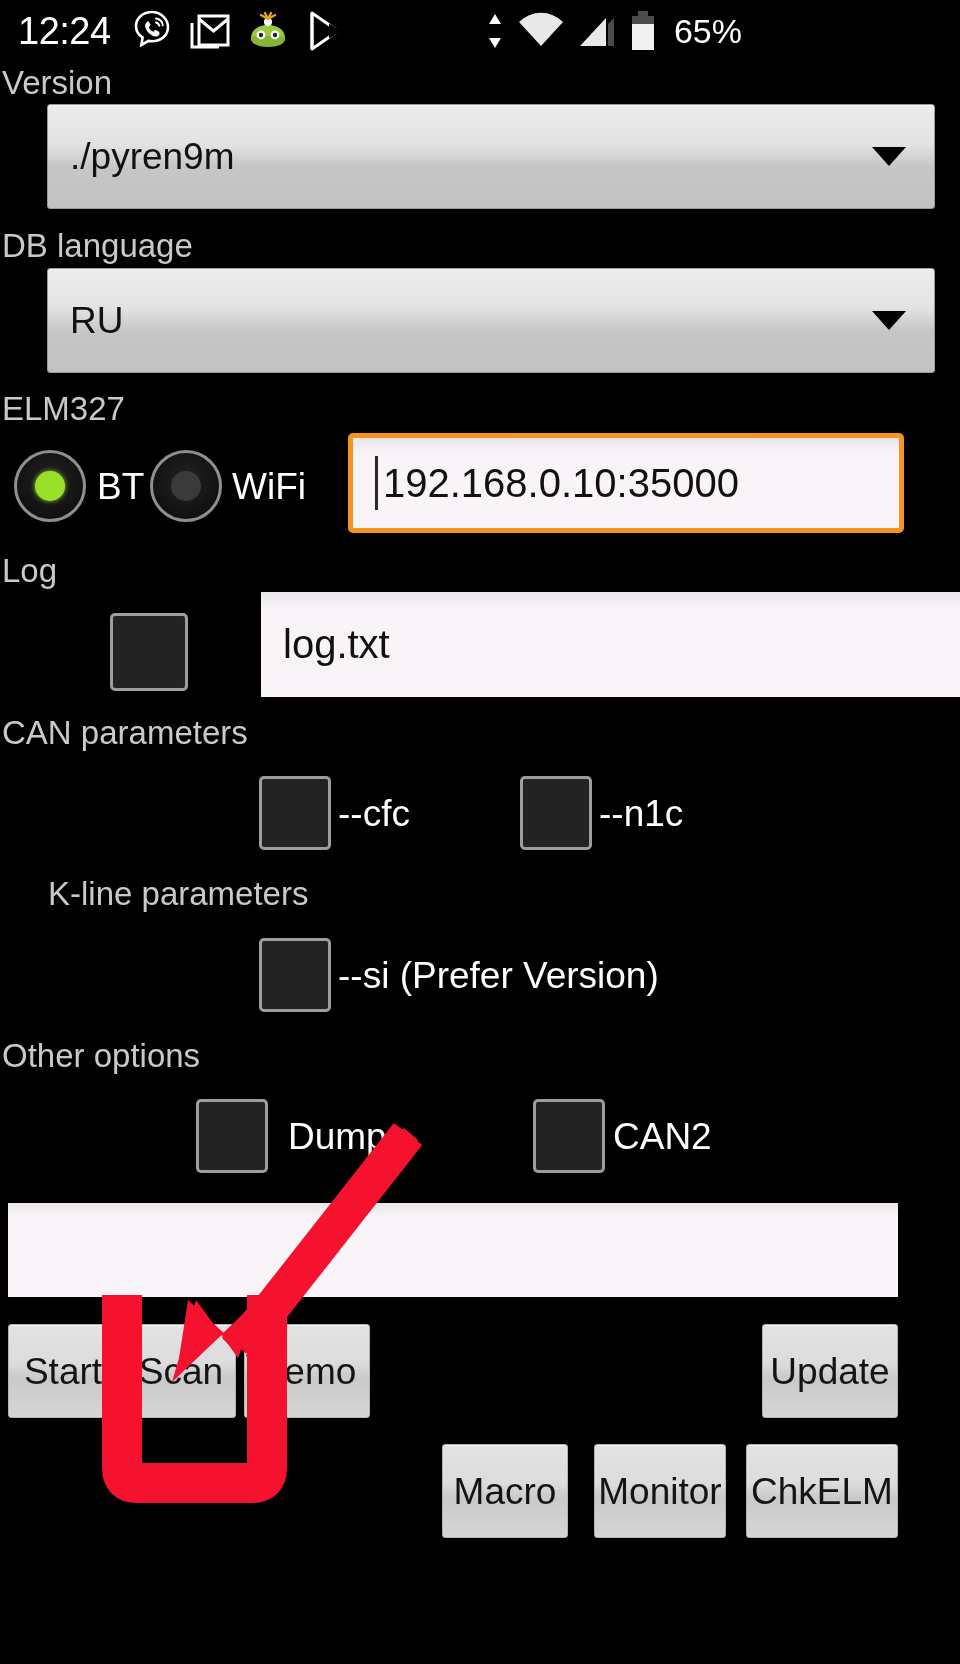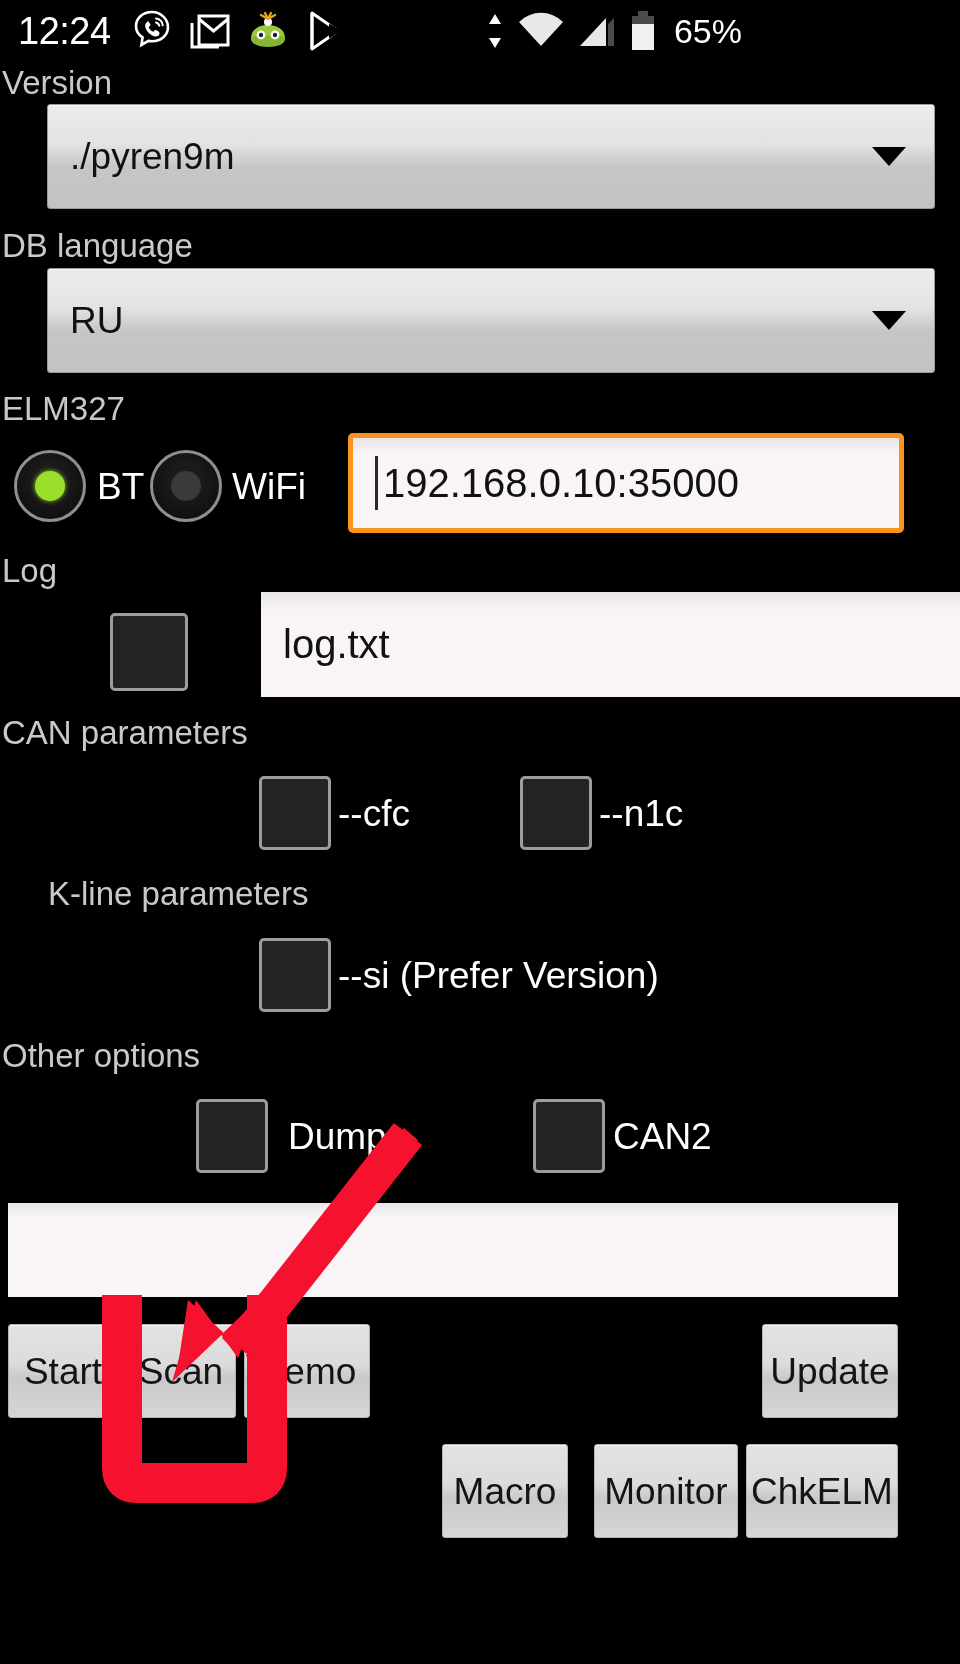--- a/index.html
+++ b/index.html
@@ -240,21 +240,21 @@
   <div class="cbox-label" style="left:613px; top:1118px;">CAN2</div>
 
   <div class="outpanel" style="left:8px; top:1203px; width:890px; height:94px;"></div>
 
   <div class="btn" style="left:8px; top:1324px; width:110px; height:94px;">Start</div>
   <div class="btn" style="left:126px; top:1324px; width:110px; height:94px;">Scan</div>
   <div class="btn" style="left:244px; top:1324px; width:126px; height:94px;">Demo</div>
   <div class="btn" style="left:442px; top:1444px; width:126px; height:94px;">Macro</div>
 
   <div class="btn" style="left:762px; top:1324px; width:136px; height:94px;">Update</div>
-  <div class="btn" style="left:594px; top:1444px; width:144px; height:94px;">Monitor</div>
+  <div class="btn" style="left:594px; top:1444px; width:132px; height:94px;">Monitor</div>
   <div class="btn" style="left:746px; top:1444px; width:152px; height:94px;">ChkELM</div>
 
   <svg class="anno" viewBox="0 0 960 1664">
 
     <path d="M122 1315 L122 1468 Q122 1483 137 1483 L252 1483 Q267 1483 267 1468 L267 1315" fill="none" stroke="#f5122e" stroke-width="40" stroke-linecap="square"></path>
 
     <path d="M408 1134 L240 1348" fill="none" stroke="#f5122e" stroke-width="36" stroke-linecap="butt"></path>
 
     <path d="M176 1378 L258 1300 L246 1355 Q247 1360 252 1359 L188 1300 Z" fill="#f5122e"></path>
     <polygon points="172,1382 262,1296 238,1358 196,1300" fill="#f5122e"></polygon>

